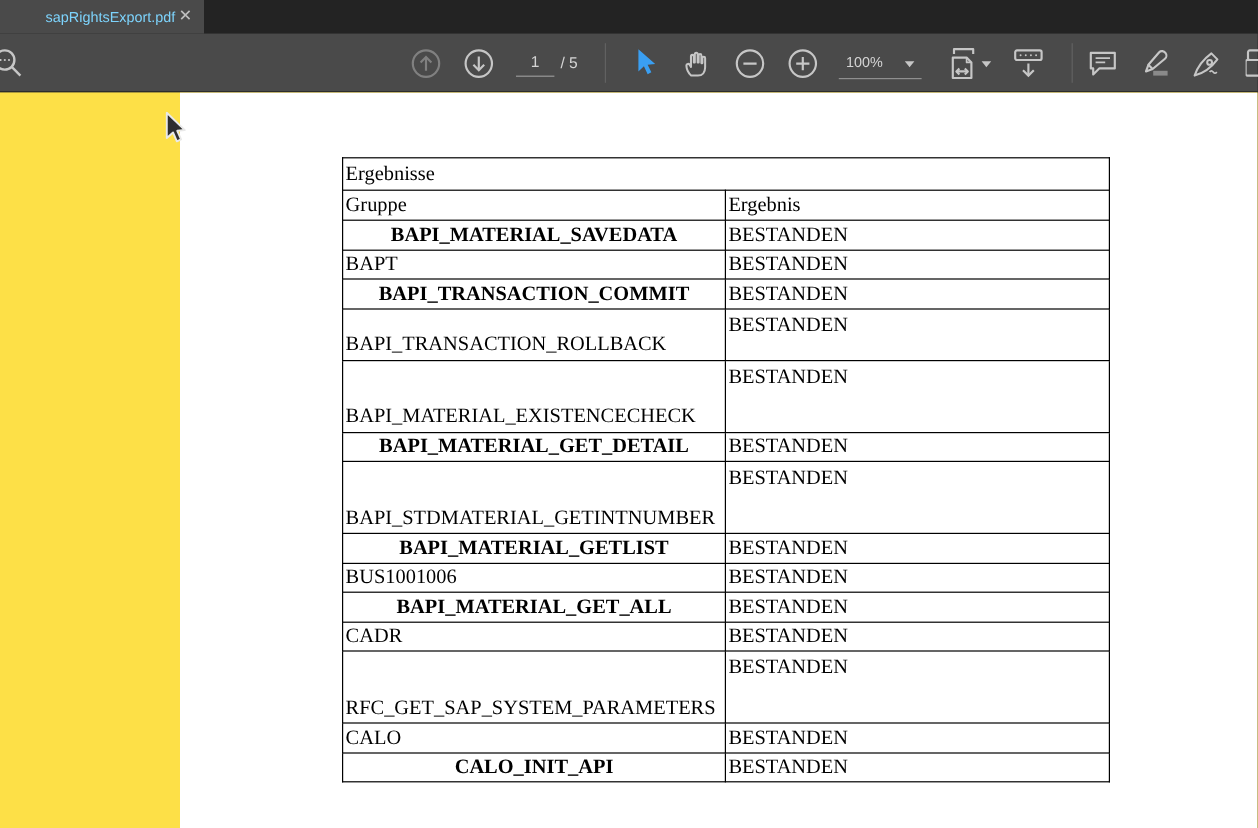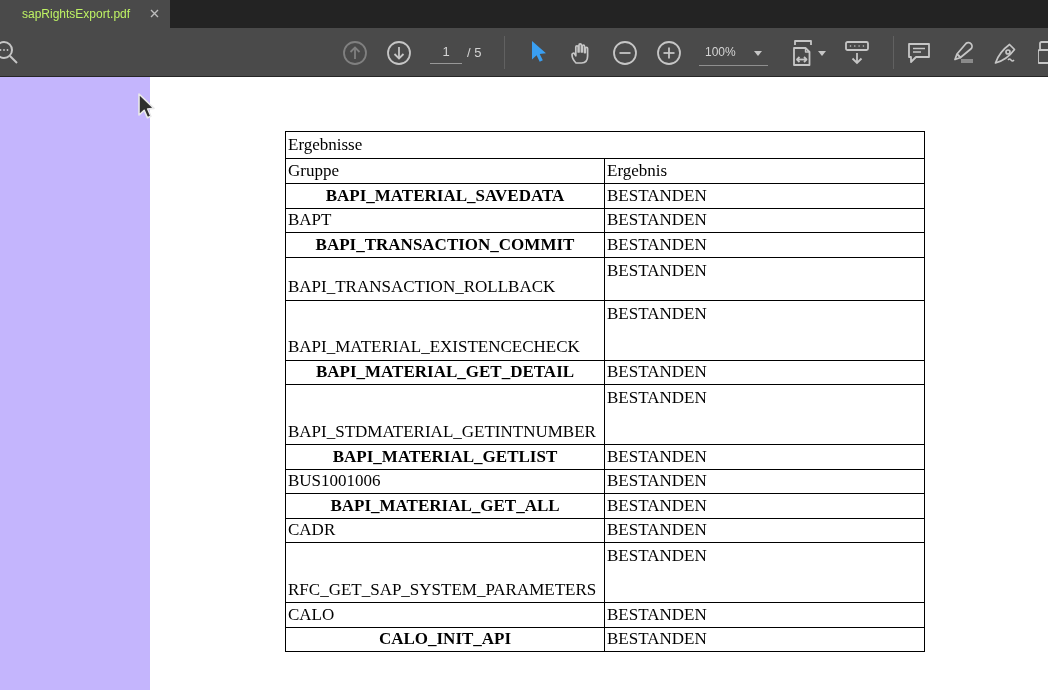--- a/index.html
+++ b/index.html
@@ -3,21 +3,21 @@
 <meta charset="utf-8">
 <style>
   * { margin:0; padding:0; box-sizing:border-box; }
   html,body { width:1048px; height:690px; overflow:hidden; background:#2b2b2b;
               font-family:"Liberation Sans", sans-serif; }
 
   
   .tabbar { position:absolute; left:0; top:0; width:1048px; height:28px; background:#232323; }
   .tab { position:absolute; left:0; top:0; width:170px; height:28px; background:#4a4a4a;
          display:flex; align-items:center; }
-  .tab-title { margin-left:22px; font-size:12px; color:#bef264; white-space:nowrap; }
+  .tab-title { margin-left:38px; font-size:12px; color:#7dd3fc; white-space:nowrap; }
   .tab-close { position:absolute; right:8px; top:0; width:16px; height:28px; line-height:28px;
                text-align:center; font-size:11px; color:#bdbdbd; cursor:default; }
 
   
   .toolbar { position:absolute; left:0; top:28px; width:1048px; height:49px; background:#4a4a4a;
              border-bottom:1px solid #262626; }
   .ticon { position:absolute; width:28px; height:28px; top:11px; }
   .divider { position:absolute; top:8px; width:1px; height:33px; background:#616161; }
   .page-input { position:absolute; left:430px; top:14px; width:32px; height:22px;
                 border-bottom:1px solid #989898; color:#d4d4d4; font-size:13px;
@@ -26,21 +26,21 @@
                 color:#d4d4d4; font-size:13px; }
   .zoom-ctrl { position:absolute; left:699px; top:12px; width:69px; height:26px;
                border-bottom:1px solid #8f8f8f; color:#d4d4d4; font-size:12px; }
   .zoom-ctrl .zl { position:absolute; left:6px; top:5px; }
   .zoom-ctrl .caret { position:absolute; right:6px; top:11px; }
   .caret-shape { width:0; height:0; border-left:4px solid transparent; border-right:4px solid transparent;
                  border-top:5px solid #c6c6c6; }
   .fit-caret { position:absolute; left:818px; top:23px; }
 
   
-  .doc { position:absolute; left:0; top:77px; width:1048px; height:613px; background:#c4b5fd; overflow:hidden; }
+  .doc { position:absolute; left:0; top:77px; width:1048px; height:613px; background:#fde047; overflow:hidden; }
   .page { position:absolute; left:150px; top:0; width:898px; height:660px; background:#ffffff; }
 
   
   table.results { position:absolute; left:135px; top:54px; width:639px;
                   border-collapse:collapse; table-layout:fixed;
                   font-family:"Liberation Serif", serif; font-size:17px; color:#000; }
   table.results td, table.results th { border:1px solid #000; padding:0 2px; vertical-align:middle;
                   overflow:hidden; line-height:1.18; font-weight:normal; text-align:left; }
   col.c1 { width:319px; } col.c2 { width:320px; }
   tr.title-row { height:27px; } .title-row th { text-align:center; font-weight:bold; }

